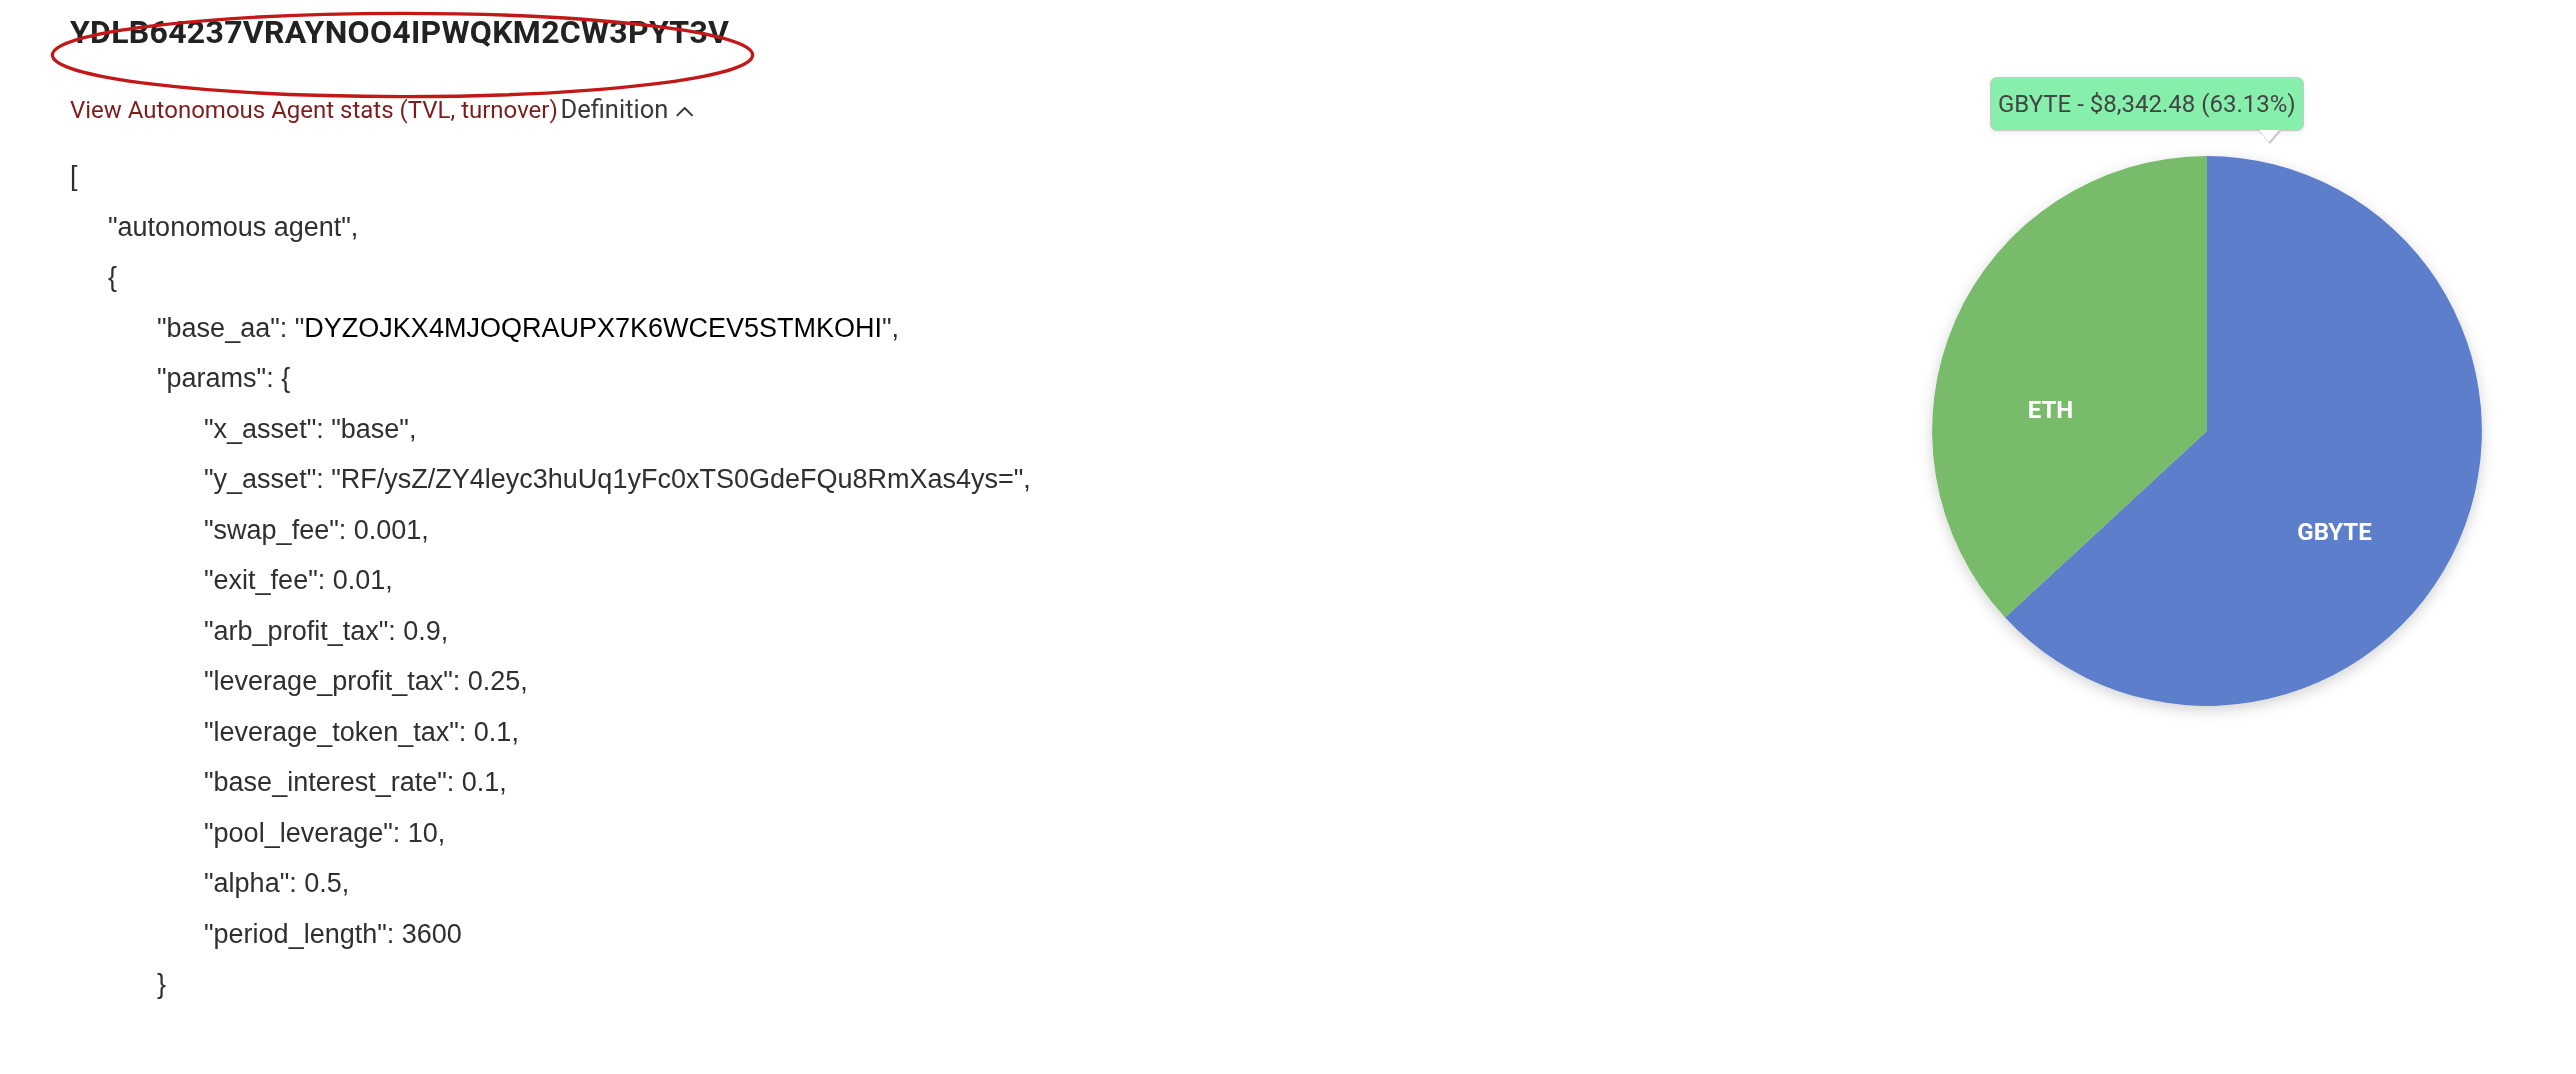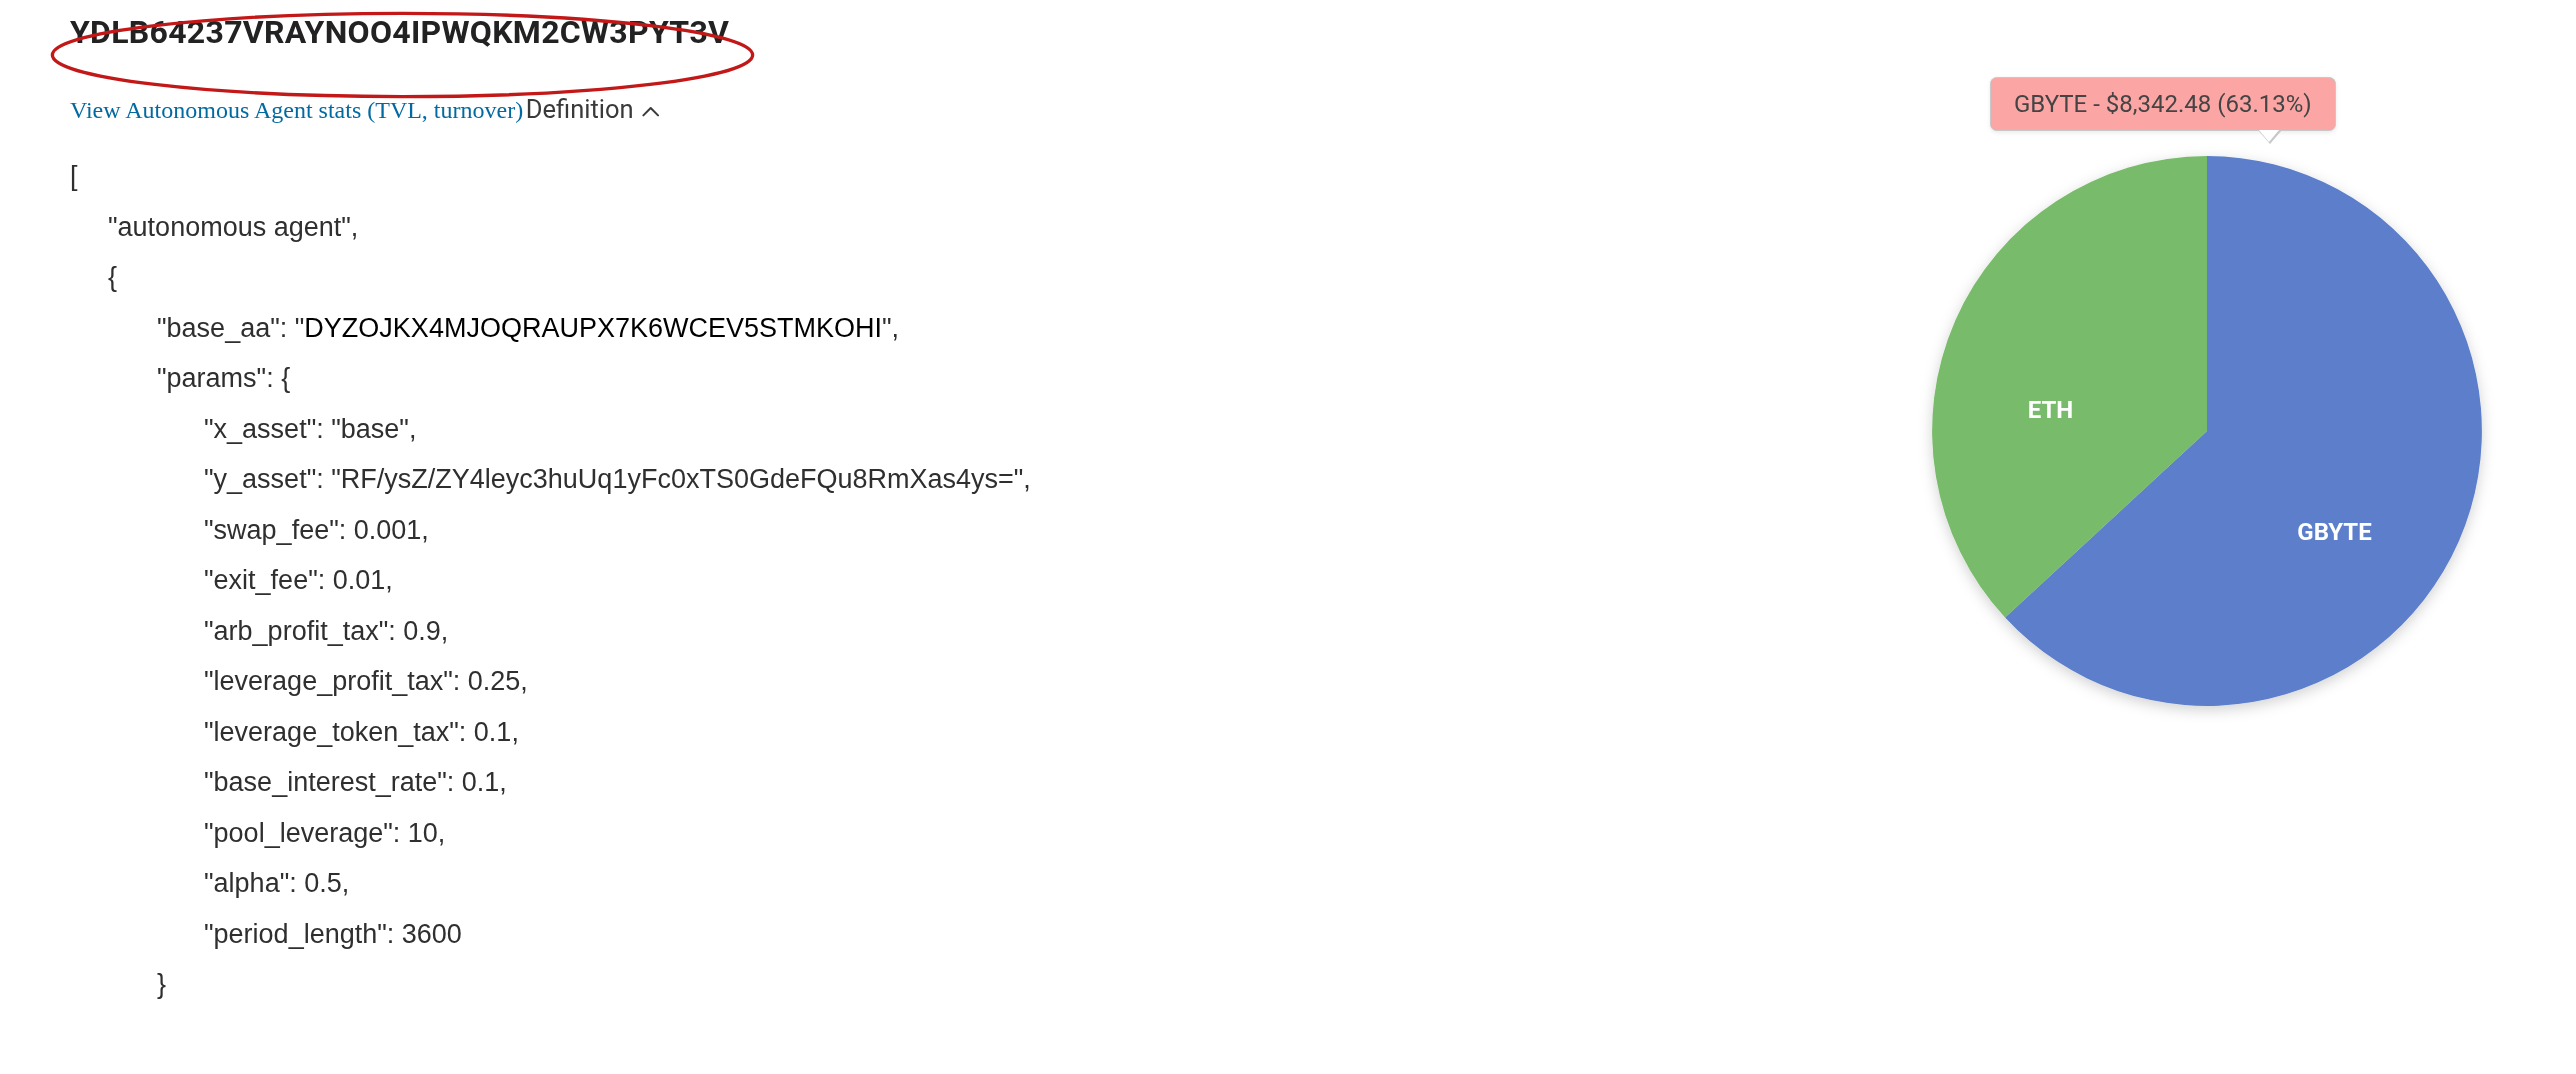--- a/index.html
+++ b/index.html
@@ -34,25 +34,24 @@
   .title {
     font-size: 32px;
     font-weight: 700;
     color: #222;
     margin: 5.4px 0 4px 0;
     letter-spacing: 0.3px;
   }
 
   .stats-link {
     font-size: 24px;
-    color: #0369a1;
+    color: #7f1d1d;
     text-decoration: none;
     display: inline-block;
     margin-top: 5px;
-    font-family: Liberation Serif, serif;
   }
 
   
   .circled {
     position: absolute;
     left: -23px;
     top: -5.4px;
     width: 711px;
     height: 94px;
     pointer-events: none;
@@ -104,24 +103,24 @@
   .pie-wrap {
     position: relative;
     width: 100%;
     height: 100%;
   }
 
   .tooltip {
     position: absolute;
     left: 78px;
     top: 2.7px;
-    background: #fca5a5;
+    background: #86efac;
     border: 1.3px solid #c8c8c8;
     border-radius: 6.7px;
-    padding: 12px 23px;
+    padding: 12px 7px;
     font-size: 24px;
     color: #444;
     box-shadow: 0 1.3px 4px rgba(0,0,0,0.08);
     z-index: 5;
   }
   
   .tooltip::after {
     content: "";
     position: absolute;
     left: 268px;

